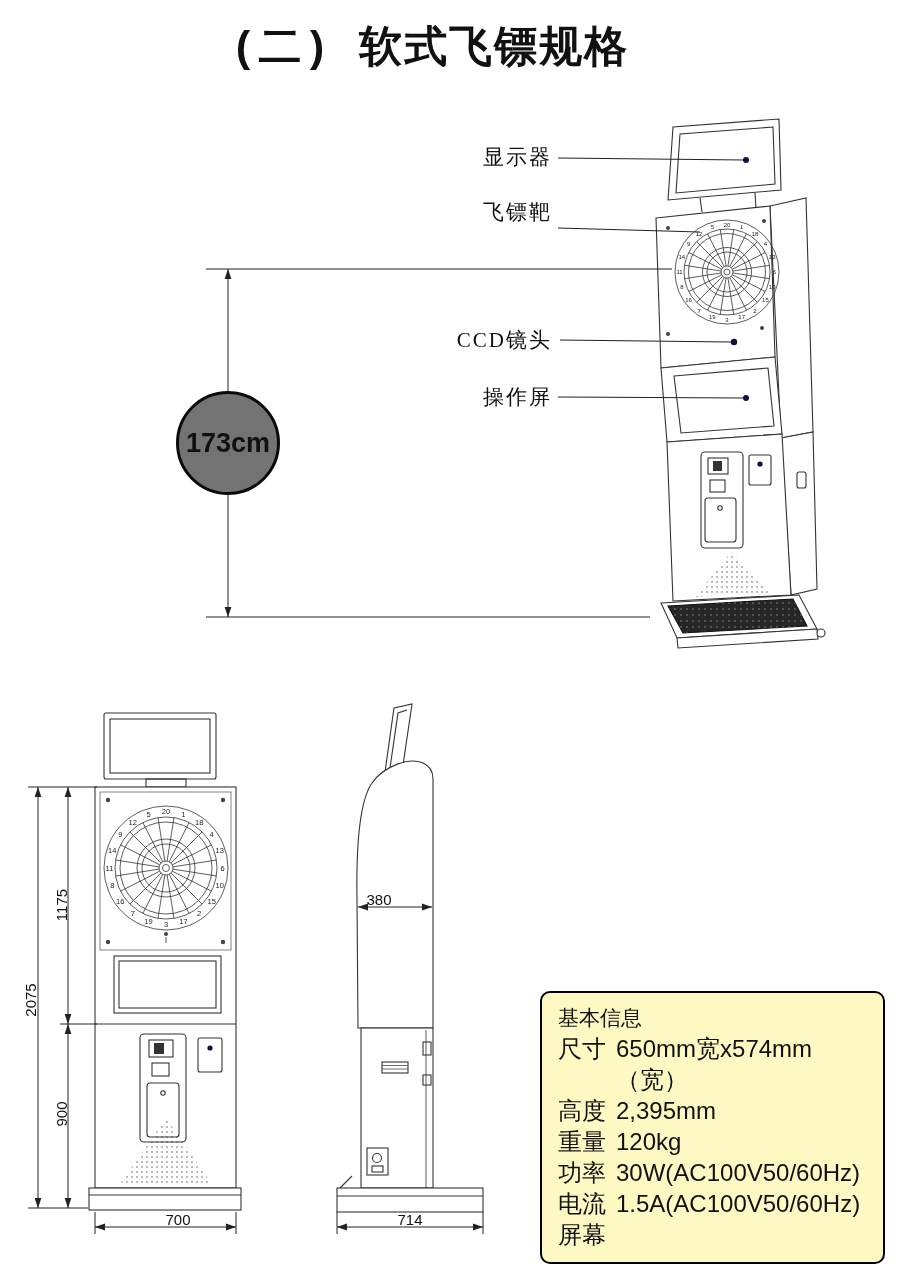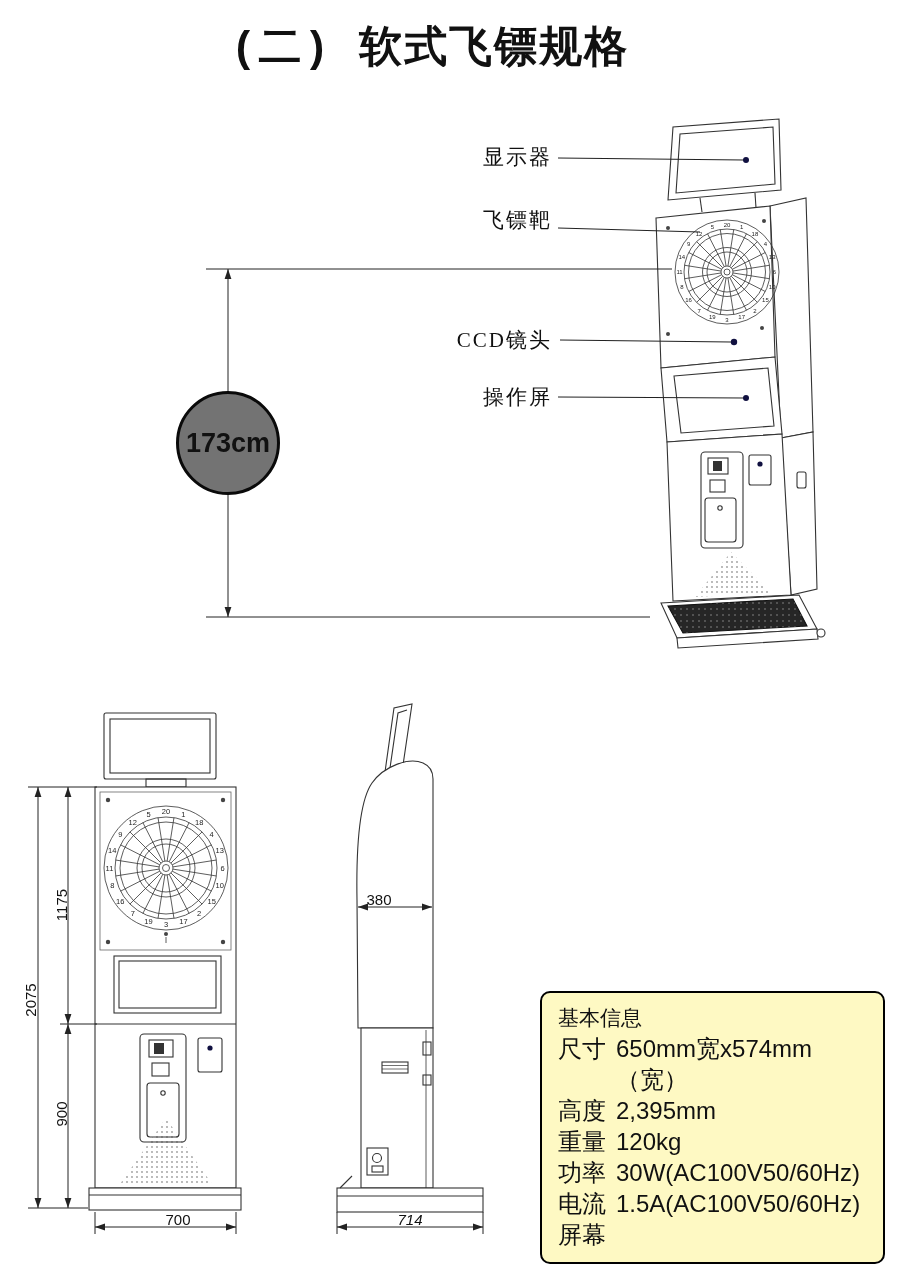--- a/index.html
+++ b/index.html
@@ -295,32 +295,32 @@
       <line x1="483" y1="1212" x2="483" y2="1234"></line>
       <line x1="337" y1="1227" x2="483" y2="1227"></line>
       <polygon class="arrow" points="337,1227 347,1223.6 347,1230.4"></polygon>
       <polygon class="arrow" points="483,1227 473,1223.6 473,1230.4"></polygon>
     </g>
   </svg>
 
   <h1 class="title">(二) 软式飞镖规格</h1>
 
   <div class="callout" style="left:422px; top:145px;">显示器</div>
-  <div class="callout" style="left:422px; top:208px;">飞镖靶</div>
+  <div class="callout" style="left:422px; top:200px;">飞镖靶</div>
   <div class="callout" style="left:422px; top:328px;font-family:Liberation Serif, serif;">CCD镜头</div>
   <div class="callout" style="left:422px; top:385px;">操作屏</div>
 
   <div class="badge">173cm</div>
 
   <div class="dim rot" style="left:30px; top:1000px;">2075</div>
   <div class="dim rot" style="left:61px; top:905px;">1175</div>
   <div class="dim rot" style="left:61px; top:1114px;">900</div>
   <div class="dim" style="left:150px; top:1219px;margin-left:28px;">700</div>
   <div class="dim" style="left:379px; top:899px;">380</div>
-  <div class="dim" style="left:410px; top:1219px;font-style:italic;">714</div>
+  <div class="dim" style="left:410px; top:1219px;">714</div>
 
   <div class="info-box">
     <div class="info-title">基本信息</div>
     <div class="info-row">
       <span class="lbl">尺寸</span>
       <span class="val">650mm宽x574mm（宽）</span>
     </div>
     <div class="info-row">
       <span class="lbl">高度</span>
       <span class="val">2,395mm</span>

